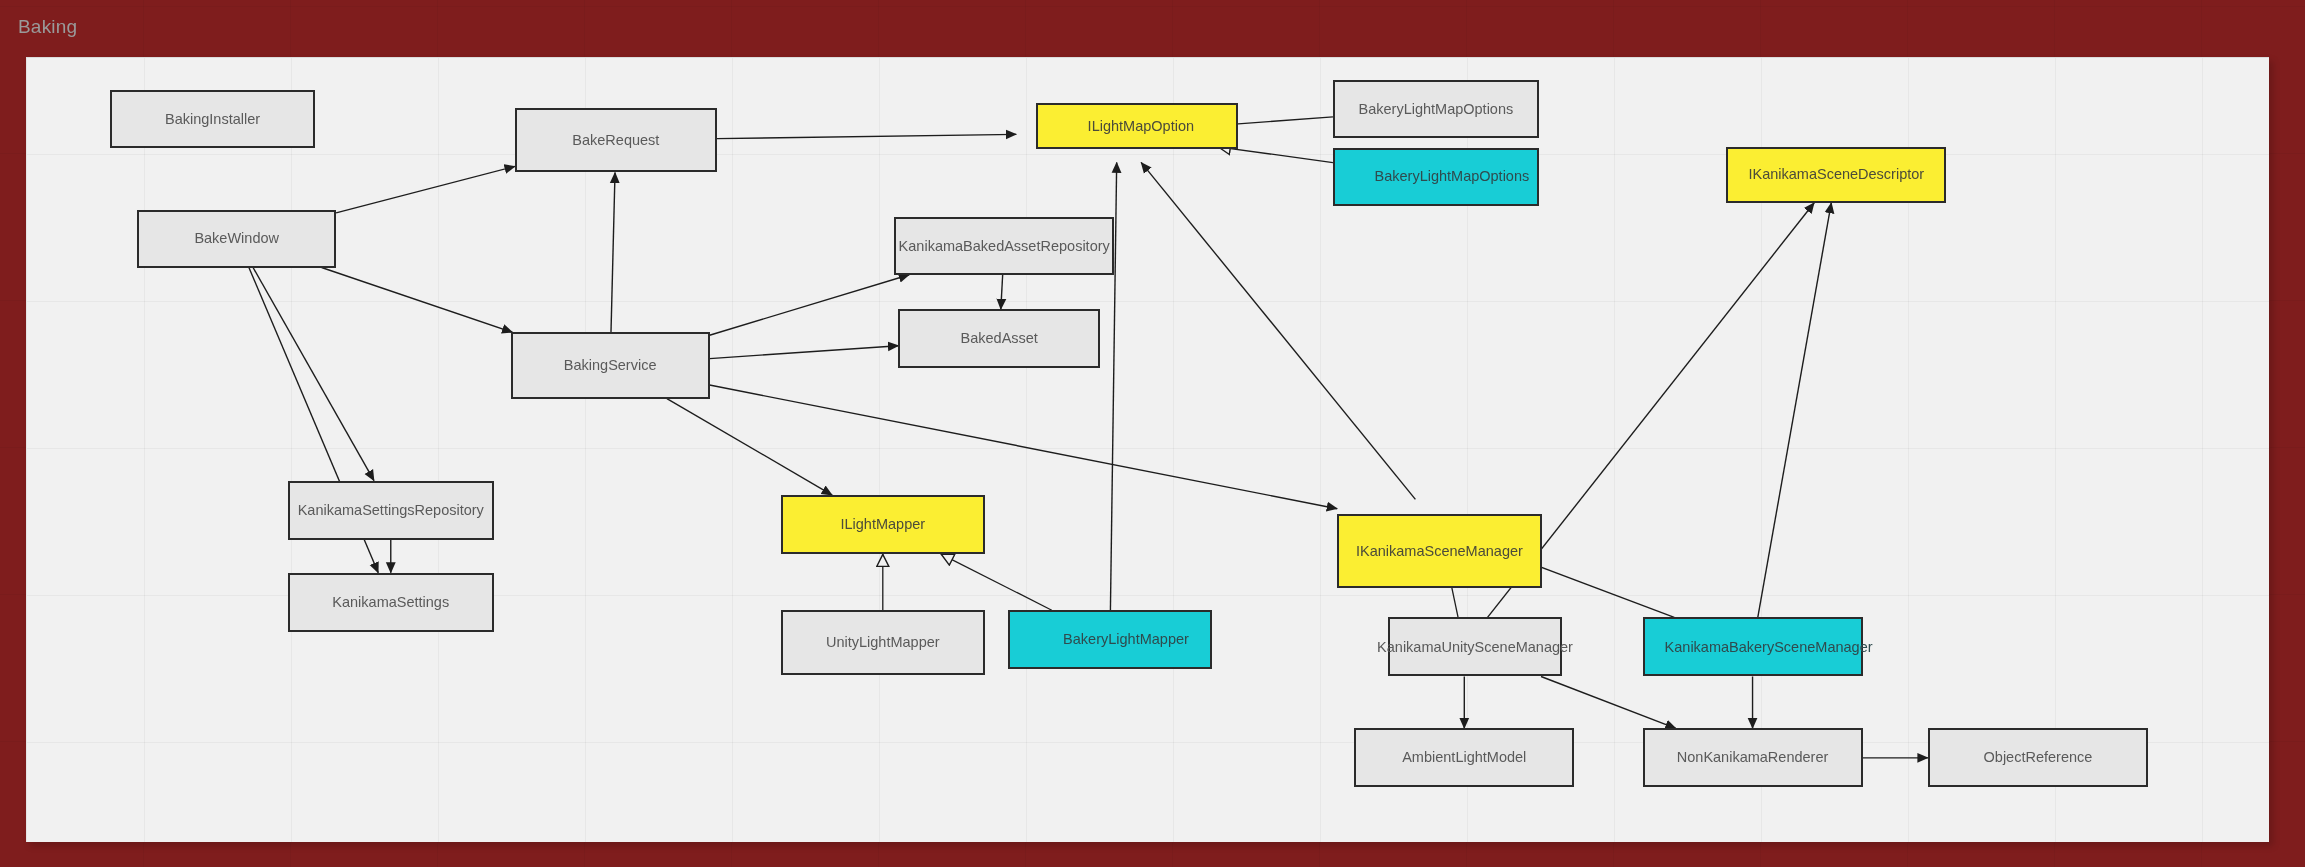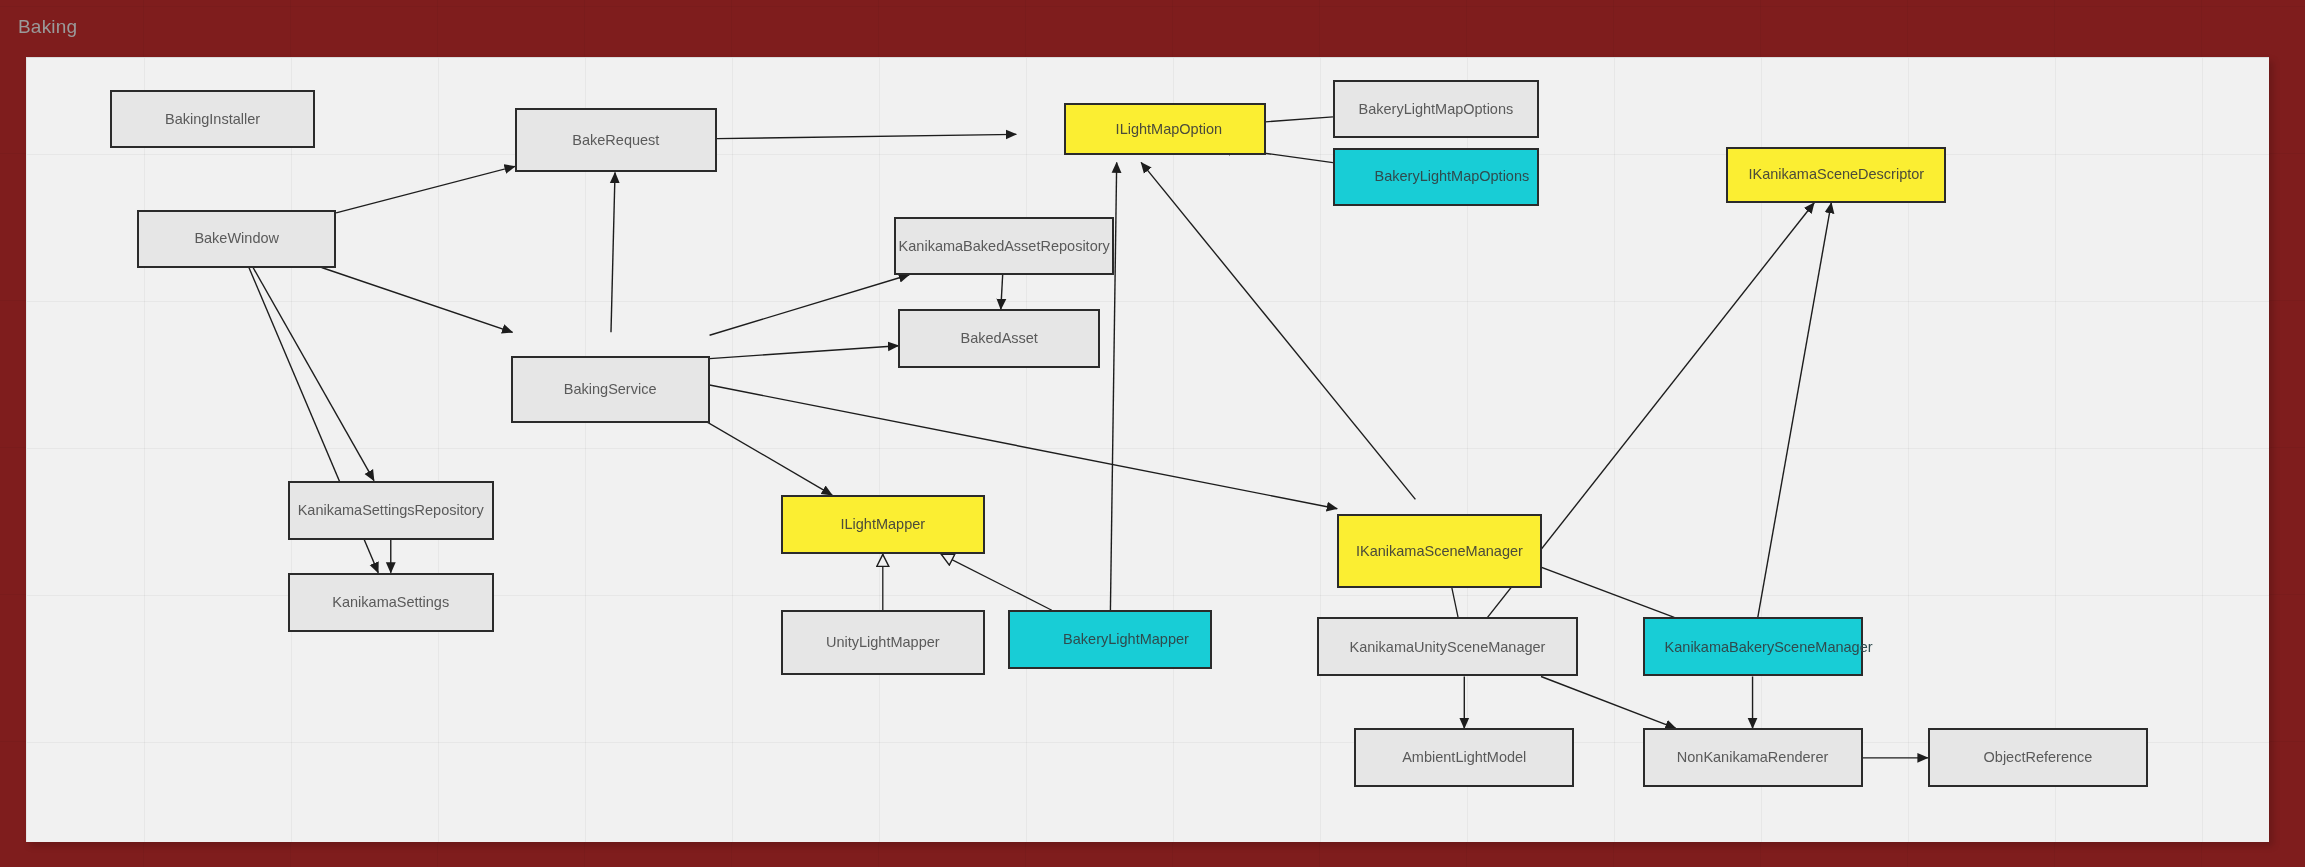--- a/index.html
+++ b/index.html
@@ -136,60 +136,60 @@
     <div id="nodes-layer">
         <div class="node" style="left: 83.32px; top: 32.4px; width: 204.48px; height: 57.6px;">
           <span>BakingInstaller</span>
         </div>
         <div class="node" style="left: 110.3px; top: 151.92px; width: 198.8px; height: 57.6px;">
           <span>BakeWindow</span>
         </div>
         <div class="node" style="left: 488.02px; top: 49.68px; width: 201.64px; height: 64.8px;">
           <span>BakeRequest</span>
         </div>
-        <div class="node yellow" style="left: 1037px; top: 45.36px; width: 201.64px; height: 52px; padding-left: 8px;">
+        <div class="node yellow" style="left: 1009px; top: 45.36px; width: 201.64px; height: 46px; padding-left: 8px;">
           <span>ILightMapOption</span>
         </div>
         <div class="node" style="left: 1305.94px; top: 22.32px; width: 205.9px; height: 57.6px;">
           <span>BakeryLightMapOptions</span>
         </div>
         <div class="node cyan" style="left: 1305.94px; top: 90px; width: 205.9px; height: 57.6px;">
           <span>BakeryLightMapOptions</span>
         </div>
         <div class="node yellow" style="left: 1699.28px; top: 88.56px; width: 220.1px; height: 56.16px;">
           <span>IKanikamaSceneDescriptor</span>
         </div>
         <div class="node" style="left: 867.16px; top: 159.12px; width: 220.1px; height: 57.6px;">
           <span>KanikamaBakedAssetRepository</span>
         </div>
         <div class="node" style="left: 871.42px; top: 251.28px; width: 201.64px; height: 59.04px;">
           <span>BakedAsset</span>
         </div>
-        <div class="node" style="left: 483.76px; top: 274.32px; width: 198.8px; height: 66.24px; margin-top: 24px;">
+        <div class="node" style="left: 483.76px; top: 274.32px; width: 198.8px; height: 66.24px;">
           <span>BakingService</span>
         </div>
         <div class="node" style="left: 260.82px; top: 422.64px; width: 205.9px; height: 59.04px;">
           <span>KanikamaSettingsRepository</span>
         </div>
         <div class="node" style="left: 260.82px; top: 514.8px; width: 205.9px; height: 59.04px;">
           <span>KanikamaSettings</span>
         </div>
         <div class="node yellow" style="left: 753.56px; top: 437.04px; width: 204.48px; height: 59.04px;">
           <span>ILightMapper</span>
         </div>
         <div class="node" style="left: 753.56px; top: 552.24px; width: 204.48px; height: 65px;">
           <span>UnityLightMapper</span>
         </div>
         <div class="node cyan" style="left: 980.76px; top: 552.24px; width: 204.48px; height: 59.04px;">
           <span>BakeryLightMapper</span>
         </div>
         <div class="node yellow" style="left: 1310.2px; top: 441.36px; width: 204.48px; height: 74px; margin-top: 15px;">
           <span>IKanikamaSceneManager</span>
         </div>
-        <div class="node" style="left: 1290px; top: 559.44px; width: 261px; height: 59.04px;">
+        <div class="node" style="left: 1361px; top: 559.44px; width: 174px; height: 59.04px;">
           <span>KanikamaUnitySceneManager</span>
         </div>
         <div class="node cyan" style="left: 1615.5px; top: 559.44px; width: 220.1px; height: 59.04px;">
           <span>KanikamaBakerySceneManager</span>
         </div>
         <div class="node" style="left: 1327.24px; top: 670.32px; width: 220.1px; height: 59.04px;">
           <span>AmbientLightModel</span>
         </div>
         <div class="node" style="left: 1615.5px; top: 670.32px; width: 220.1px; height: 59.04px;">
           <span>NonKanikamaRenderer</span>

